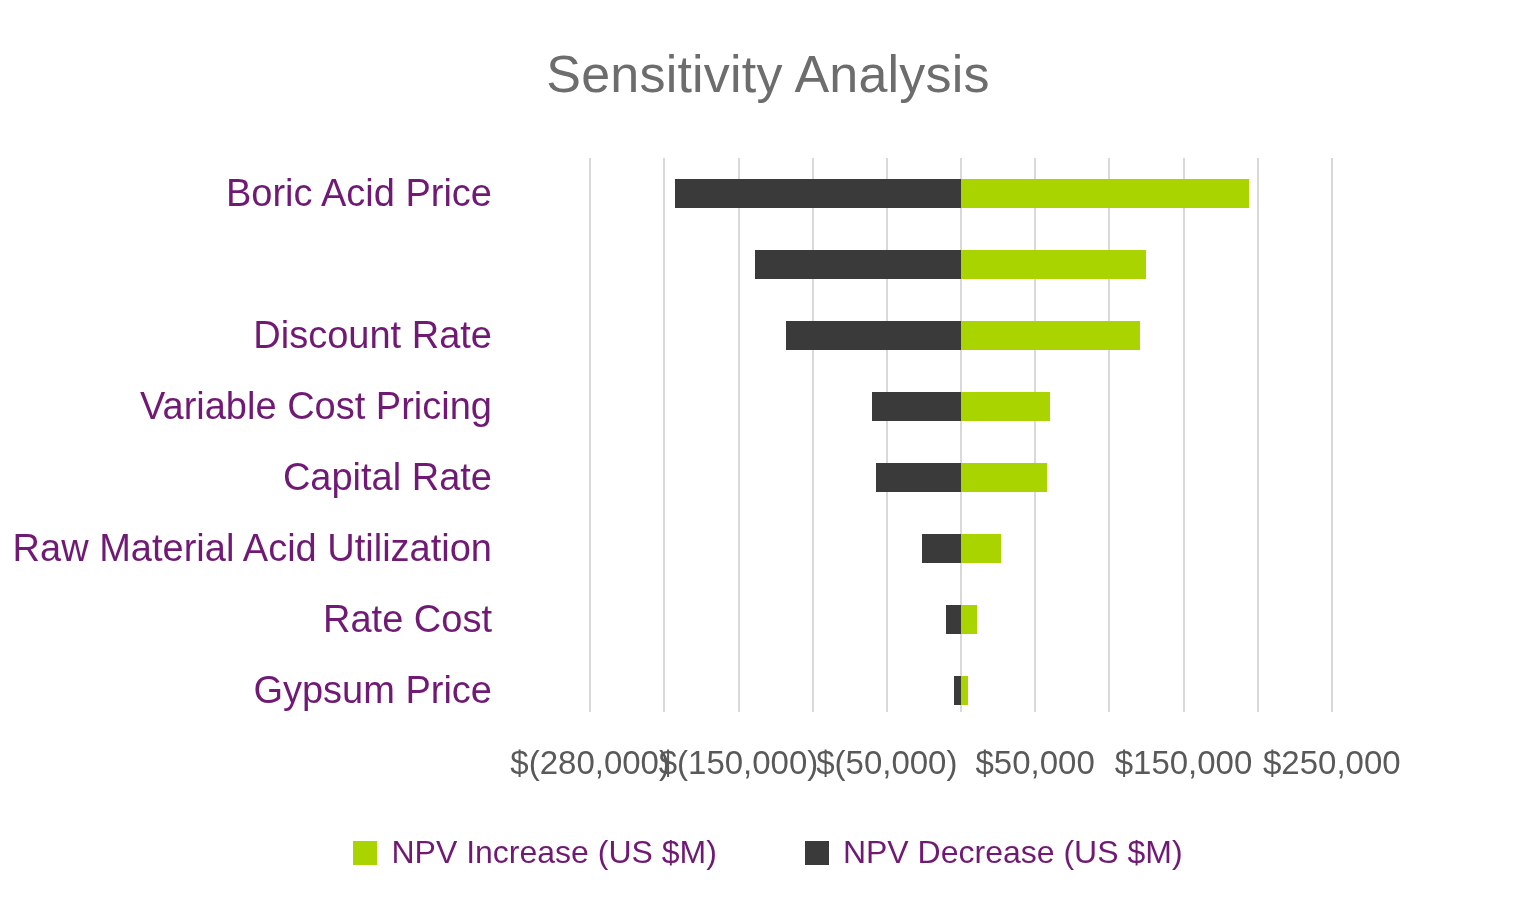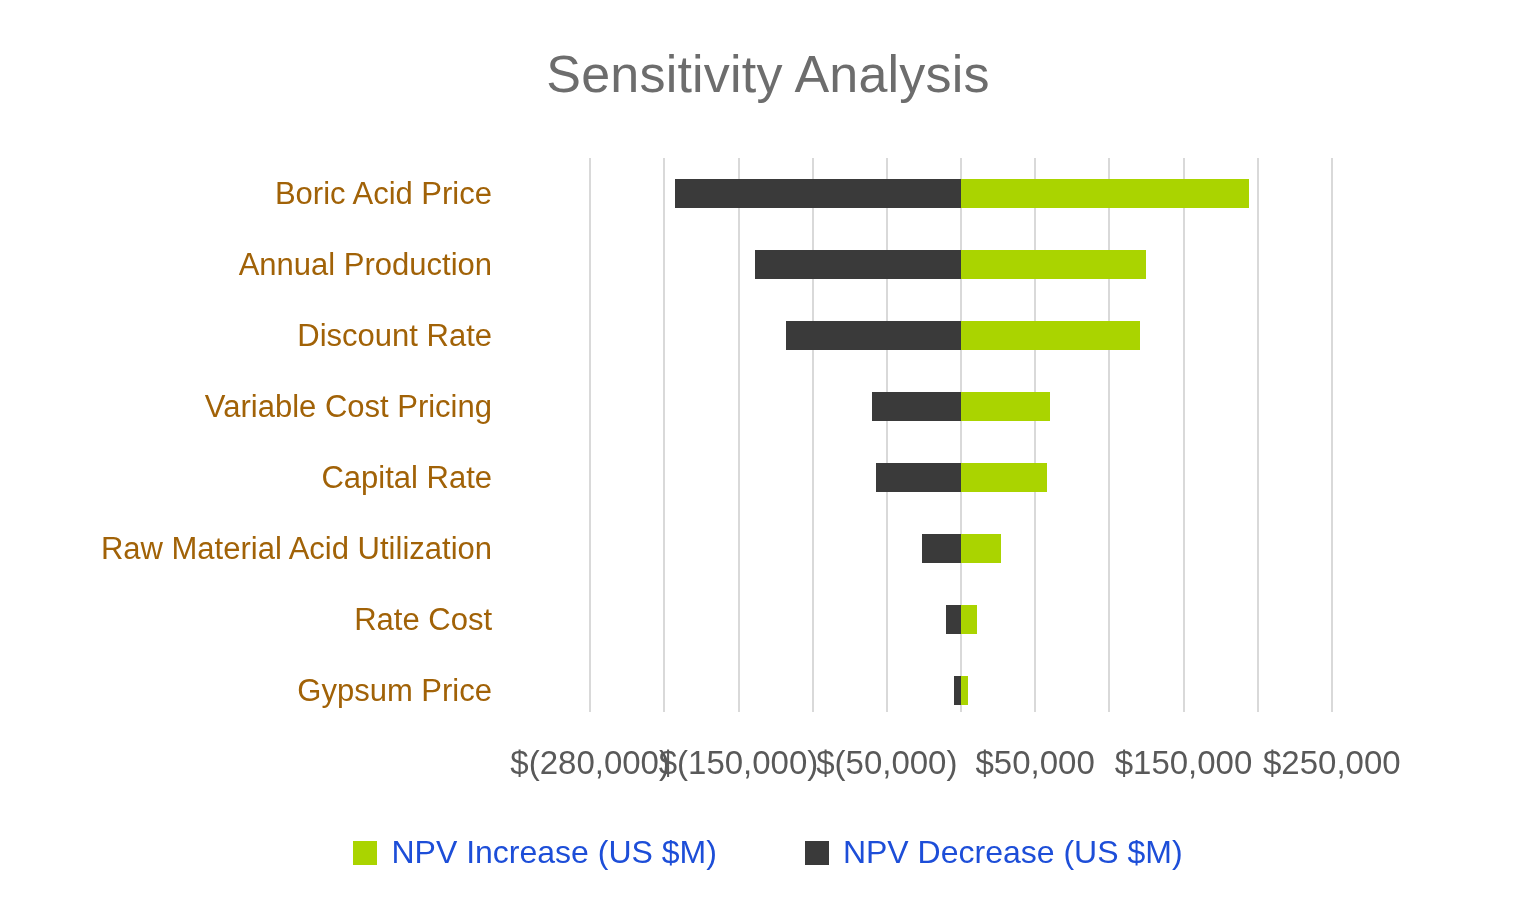--- a/index.html
+++ b/index.html
@@ -78,22 +78,22 @@
     left: 0;
     top: 158px;
     width: 492px;
     height: 554px;
   }
   .cat-label {
     position: absolute;
     right: 0;
     width: 100%;
     text-align: right;
-    font-size: 31px;
-    color: #a16207;
+    font-size: 38px;
+    color: #701a75;
     white-space: nowrap;
     line-height: 29px;
     margin-left: 25px;
   }
 
   
   .x-labels {
     position: absolute;
     left: 0;
     top: 744px;
@@ -125,34 +125,33 @@
     align-items: center;
     gap: 14px;
   }
   .legend-swatch {
     width: 24px;
     height: 24px;
     flex: none;
   }
   .legend-text {
     font-size: 32px;
-    color: #1d4ed8;
+    color: #701a75;
     white-space: nowrap;
   }
 </style>
 </head>
 <body>
 
 <div id="chart-root">
 
   <div class="chart-title">Sensitivity Analysis</div>
 
   <div class="cat-labels">
       <div class="cat-label" style="top: 21px;">Boric Acid Price</div>
-      <div class="cat-label" style="top: 92px;">Annual Production</div>
       <div class="cat-label" style="top: 163px;">Discount Rate</div>
       <div class="cat-label" style="top: 234px;">Variable Cost Pricing</div>
       <div class="cat-label" style="top: 305px;">Capital Rate</div>
       <div class="cat-label" style="top: 376px;">Raw Material Acid Utilization</div>
       <div class="cat-label" style="top: 447px;">Rate Cost</div>
       <div class="cat-label" style="top: 518px; padding-left: 8px;">Gypsum Price</div>
     </div>
 
   <div class="plot">
     <div class="gridlines-layer">

